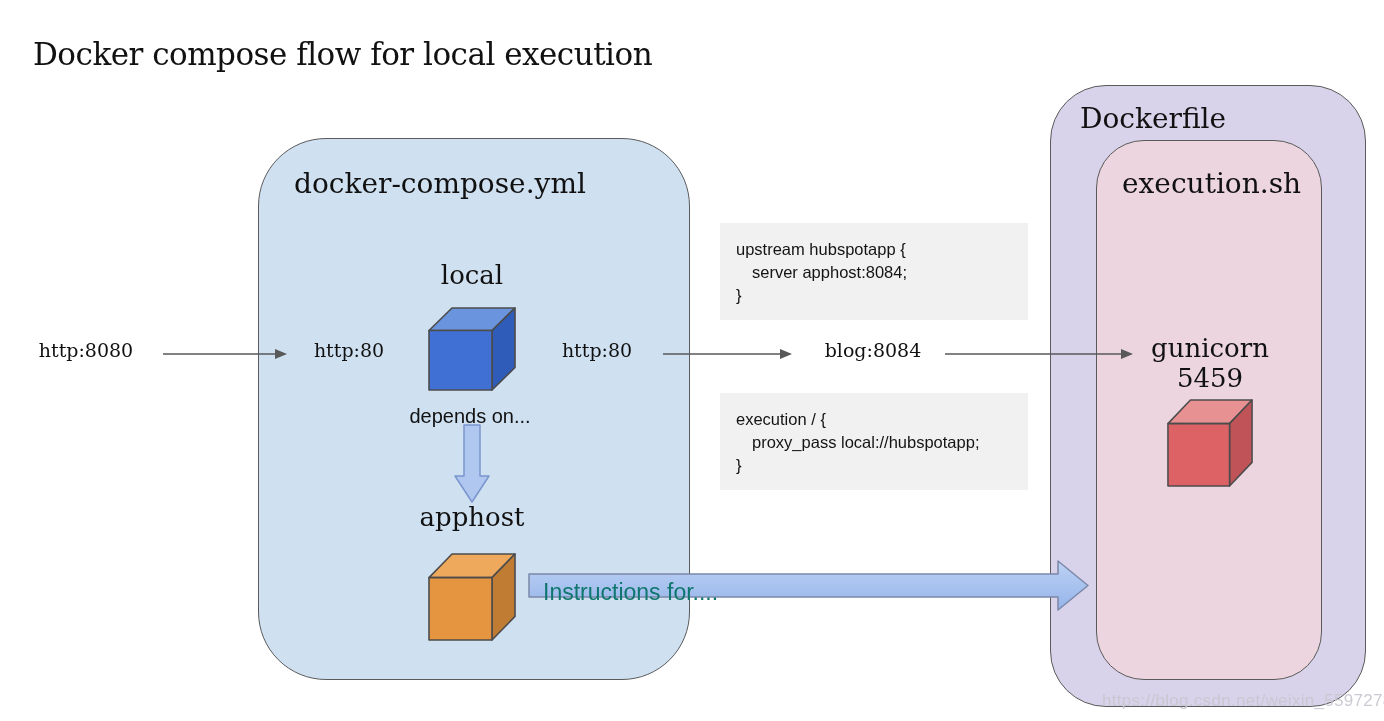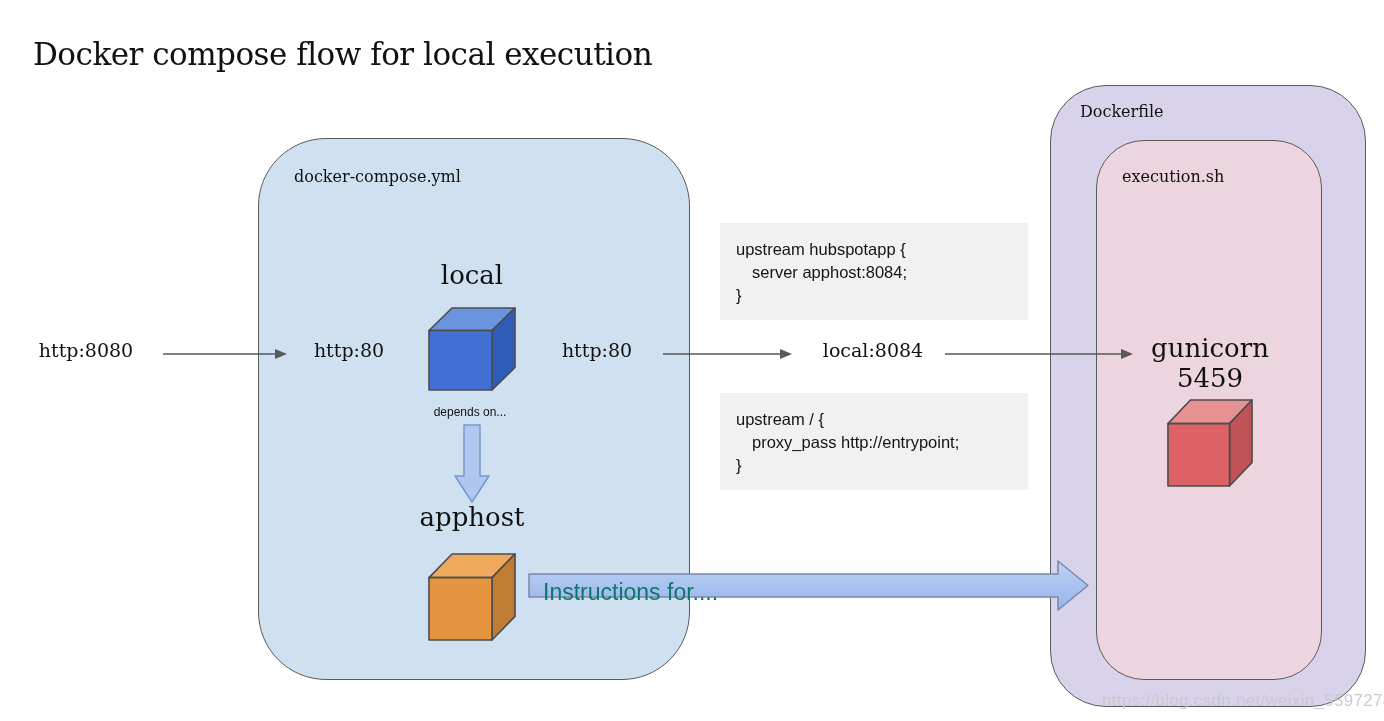--- a/index.html
+++ b/index.html
@@ -31,26 +31,26 @@
     left: 1050px; top: 85px; width: 316px; height: 622px;
     border-radius: 56px;
     background: var(--dockerfile-box-fill, #d8d2ea);
   }
   .entrypoint-box {
     left: 1096px; top: 140px; width: 226px; height: 540px;
     border-radius: 48px;
     background: var(--entrypoint-box-fill, #ecd5de);
   }
 
-  .box-label { font-size: 16px; }
+  .box-label { font-size: 28px; }
   .node-label { font-size: 26px; text-align: center; line-height: 30px; }
   .flow-label { font-size: 19px; }
 
   .sans { font-family: "Liberation Sans", sans-serif; }
-  .small-label { font-size: 12px; }
+  .small-label { font-size: 20px; }
 
   .code-box {
     position: absolute;
     left: 720px; width: 308px; height: 97px;
     background: var(--code-box-fill, #f1f1f1);
     font-family: "Liberation Sans", sans-serif;
     font-size: 16.5px;
     line-height: 23px;
     padding: 15px 0 0 16px;
     box-sizing: border-box;
@@ -135,30 +135,30 @@
   </div>
   <svg class="cube cube-red" style="left:1166px; top:398px;" width="88" height="90" viewBox="0 0 90 88" preserveAspectRatio="none">
     <polygon class="face-top" points="2,25 25,2 88,2 65,25"></polygon>
     <polygon class="face-side" points="65,25 88,2 88,63 65,86"></polygon>
     <polygon class="face-front" points="2,25 65,25 65,86 2,86"></polygon>
   </svg>
 
   <div class="abs flow-label ctr" style="left:86px; top:339px;">http:8080</div>
   <div class="abs flow-label ctr" style="left:349px; top:339px;">http:80</div>
   <div class="abs flow-label ctr" style="left:597px; top:339px;">http:80</div>
-  <div class="abs flow-label ctr" style="left:873px; top:339px;">local:8084</div>
+  <div class="abs flow-label ctr" style="left:873px; top:339px;">blog:8084</div>
 
   <div class="code-box upstream">
     <div class="code-line">upstream hubspotapp {</div>
     <div class="code-line indent">server apphost:8084;</div>
     <div class="code-line">}</div>
   </div>
   <div class="code-box location">
-    <div class="code-line">upstream / {</div>
-    <div class="code-line indent">proxy_pass http://entrypoint;</div>
+    <div class="code-line">execution / {</div>
+    <div class="code-line indent">proxy_pass local://hubspotapp;</div>
     <div class="code-line">}</div>
   </div>
 
   <svg class="thin-arrows" width="1384" height="721" viewBox="0 0 1384 721">
     <defs>
       <marker id="arrowhead" markerWidth="12" markerHeight="10" refX="10" refY="5" orient="auto" markerUnits="userSpaceOnUse">
         <path d="M0,0 L12,5 L0,10 z" fill="#595959"></path>
       </marker>
     </defs>
     <line x1="163" y1="354" x2="285" y2="354" marker-end="url(#arrowhead)"></line>

